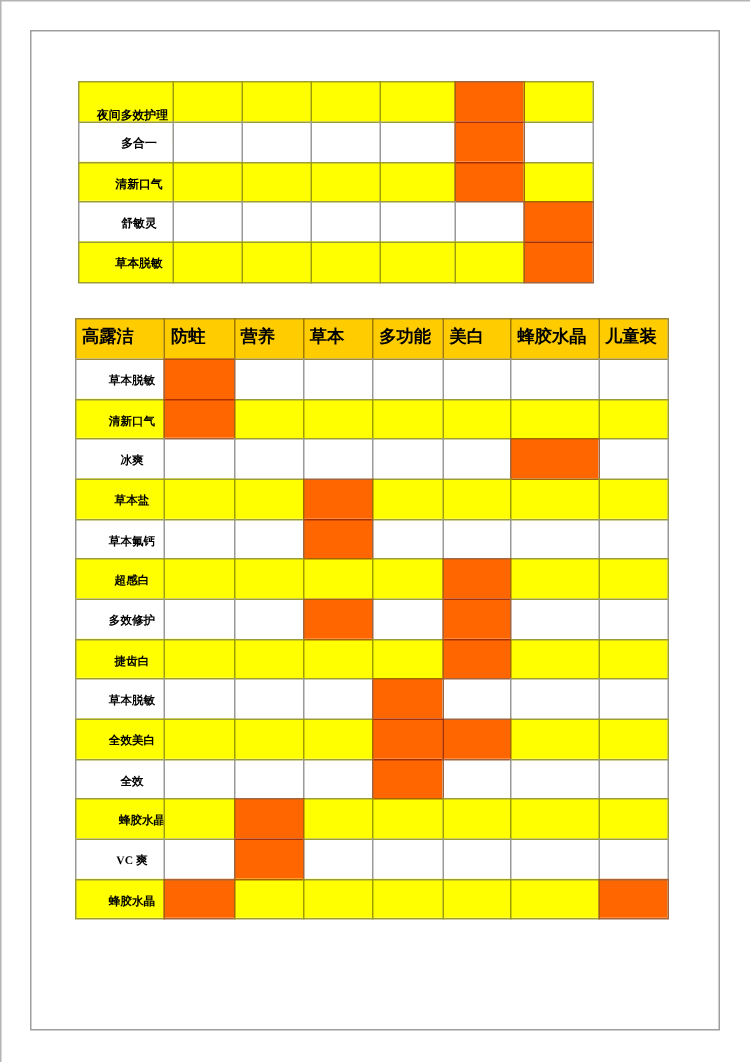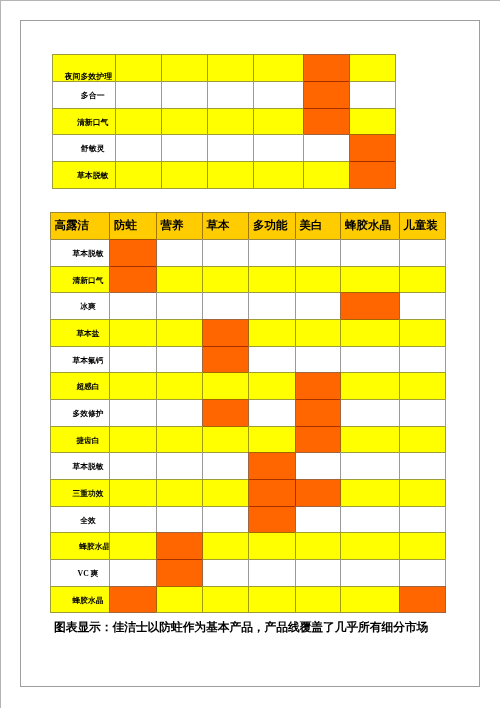--- a/index.html
+++ b/index.html
@@ -287,21 +287,21 @@
         <span class="txt">草本脱敏</span>
       </div>
       <div class="cell wht" style="left: 59.4px; top: 239.96px; width: 46.4px; height: 26.67px;"></div>
       <div class="cell wht" style="left: 105.8px; top: 239.96px; width: 46.1px; height: 26.67px;"></div>
       <div class="cell wht" style="left: 151.9px; top: 239.96px; width: 46.4px; height: 26.67px;"></div>
       <div class="cell org" style="left: 198.3px; top: 239.96px; width: 46.3px; height: 26.67px;"></div>
       <div class="cell wht" style="left: 244.6px; top: 239.96px; width: 45.8px; height: 26.67px;"></div>
       <div class="cell wht" style="left: 290.4px; top: 239.96px; width: 58.3px; height: 26.67px;"></div>
       <div class="cell wht" style="left: 348.7px; top: 239.96px; width: 46.2px; height: 26.67px;"></div>
       <div class="cell yel lcell" style="left: 0px; top: 266.63px; width: 59.4px; height: 26.67px; padding-left: 16.5px;">
-        <span class="txt">三重功效</span>
+        <span class="txt">全效美白</span>
       </div>
       <div class="cell yel" style="left: 59.4px; top: 266.63px; width: 46.4px; height: 26.67px;"></div>
       <div class="cell yel" style="left: 105.8px; top: 266.63px; width: 46.1px; height: 26.67px;"></div>
       <div class="cell yel" style="left: 151.9px; top: 266.63px; width: 46.4px; height: 26.67px;"></div>
       <div class="cell org" style="left: 198.3px; top: 266.63px; width: 46.3px; height: 26.67px;"></div>
       <div class="cell org" style="left: 244.6px; top: 266.63px; width: 45.8px; height: 26.67px;"></div>
       <div class="cell yel" style="left: 290.4px; top: 266.63px; width: 58.3px; height: 26.67px;"></div>
       <div class="cell yel" style="left: 348.7px; top: 266.63px; width: 46.2px; height: 26.67px;"></div>
       <div class="cell wht lcell" style="left: 0px; top: 293.3px; width: 59.4px; height: 26.67px; padding-left: 16.5px;">
         <span class="txt">全效</span>
@@ -600,14 +600,13 @@
       <div class="gline" style="left: 394.9px; top: 159.95px; width: 1px; height: 26.67px; background: rgb(157, 157, 55);"></div>
       <div class="gline" style="left: 394.9px; top: 186.62px; width: 1px; height: 26.67px; background: rgb(154, 154, 154);"></div>
       <div class="gline" style="left: 394.9px; top: 213.29px; width: 1px; height: 26.67px; background: rgb(157, 157, 55);"></div>
       <div class="gline" style="left: 394.9px; top: 239.96px; width: 1px; height: 26.67px; background: rgb(154, 154, 154);"></div>
       <div class="gline" style="left: 394.9px; top: 266.63px; width: 1px; height: 26.67px; background: rgb(157, 157, 55);"></div>
       <div class="gline" style="left: 394.9px; top: 293.3px; width: 1px; height: 26.67px; background: rgb(154, 154, 154);"></div>
       <div class="gline" style="left: 394.9px; top: 319.97px; width: 1px; height: 26.67px; background: rgb(157, 157, 55);"></div>
       <div class="gline" style="left: 394.9px; top: 346.64px; width: 1px; height: 26.67px; background: rgb(154, 154, 154);"></div>
       <div class="gline" style="left: 394.9px; top: 373.31px; width: 1px; height: 26.67px; background: rgb(162, 100, 60);"></div>
     </div>
-  <div id="cap">图表显示：佳洁士以防蛀作为基本产品，产品线覆盖了几乎所有细分市场</div>
 </div>
 
 </body></html>

